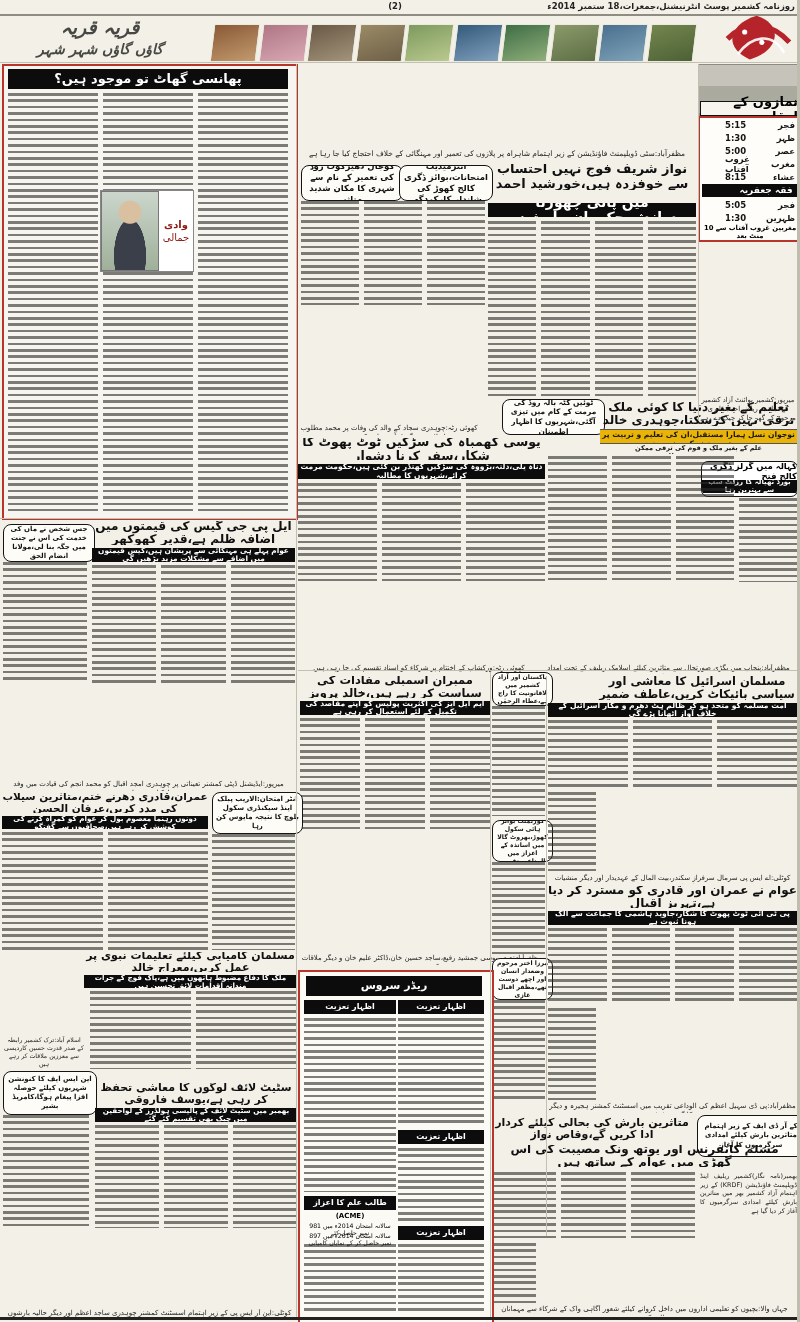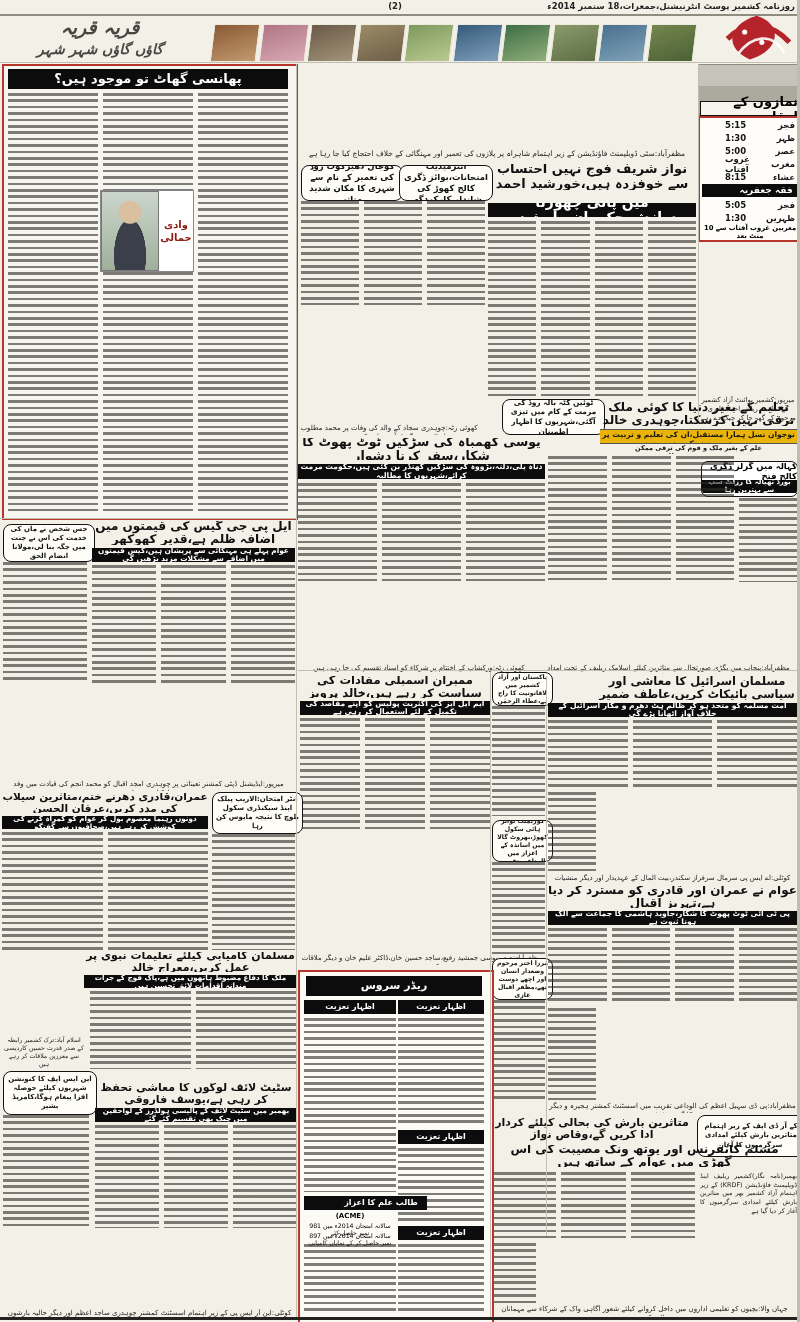--- a/index.html
+++ b/index.html
@@ -82,21 +82,21 @@
   <div class="abs redbox" style="left:2px;top:64px;width:292px;height:452px;"></div>
   <div class="abs bar" style="left:8px;top:69px;width:280px;height:20px;font-size:13px;">پھانسی گھاٹ تو موجود ہیں؟</div>
   <div class="abs cols" style="left:8px;top:93px;width:280px;height:418px;">
     <div class="sim"></div>
     <div class="sim"></div>
     <div class="sim"></div>
   </div>
   <div class="abs" style="left:100px;top:190px;width:92px;height:80px;background:#fff;border:1px solid #888;display:flex;">
     <div style="width:34px;display:flex;flex-direction:column;justify-content:center;align-items:center;gap:2px;">
       <span style="font-size:10px;font-weight:700;color:#8b1a12;">وادی</span>
-      <span style="font-size:10px;font-weight:700;color:#8b1a12;">جمالی</span>
+      <span style="font-size:10px;font-weight:400;color:#8b1a12;">جمالی</span>
     </div>
     <div class="portrait" style="flex:1;"></div>
   </div>
 
   <div class="abs photo ph-protest" style="left:298px;top:64px;width:398px;height:82px;">
     <div class="bn1"></div>
 
     <div class="bnr"></div>
   </div>
   <div class="abs caption" style="left:298px;top:149px;width:398px;height:12px;font-size:7.5px;">مظفرآباد:سٹی ڈویلپمنٹ فاؤنڈیشن کے زیر اہتمام شاہراہ پر پلازوں کی تعمیر اور مہنگائی کے خلاف احتجاج کیا جا رہا ہے</div>
@@ -280,21 +280,21 @@
   <div class="abs redbox" style="left:298px;top:970px;width:192px;height:350px;background:#fcfaf4;"></div>
   <div class="abs bar" style="left:306px;top:976px;width:176px;height:20px;font-size:11px;">ریڈر سروس</div>
   <div class="abs bar" style="left:398px;top:1000px;width:86px;height:14px;font-size:8px;">اظہار تعزیت</div>
   <div class="abs sim" style="left:398px;top:1018px;width:86px;height:108px;"></div>
   <div class="abs bar" style="left:398px;top:1130px;width:86px;height:14px;font-size:8px;">اظہار تعزیت</div>
   <div class="abs sim" style="left:398px;top:1148px;width:86px;height:74px;"></div>
   <div class="abs bar" style="left:398px;top:1226px;width:86px;height:14px;font-size:8px;">اظہار تعزیت</div>
   <div class="abs sim" style="left:398px;top:1244px;width:86px;height:70px;"></div>
   <div class="abs bar" style="left:304px;top:1000px;width:92px;height:14px;font-size:8px;">اظہار تعزیت</div>
   <div class="abs sim" style="left:304px;top:1018px;width:92px;height:174px;"></div>
-  <div class="abs bar" style="left:304px;top:1196px;width:92px;height:14px;font-size:8px;padding-left:31px;">طالب علم کا اعزاز</div>
+  <div class="abs bar" style="left:304px;top:1196px;width:92px;height:14px;font-size:8px;">طالب علم کا اعزاز</div>
   <div class="abs" style="left:304px;top:1212px;width:92px;height:9px;font-size:7px;font-weight:700;text-align:center;">(ACME)</div>
   <div class="abs" style="left:304px;top:1222px;width:92px;height:9px;font-size:6.2px;text-align:center;">سالانہ امتحان 2014ء میں 981 نمبر حاصل کئے</div>
   <div class="abs" style="left:304px;top:1232px;width:92px;height:9px;font-size:6.2px;text-align:center;">سالانہ امتحان 2014ء میں 897 نمبر حاصل کر کے نمایاں کامیابی</div>
   <div class="abs sim" style="left:304px;top:1244px;width:92px;height:70px;"></div>
 
   <div class="abs vline" style="left:296px;top:64px;height:1253px;"></div>
   <div class="abs vline" style="left:490px;top:672px;height:645px;"></div>
   <div class="abs vline" style="left:546px;top:676px;height:560px;"></div>
   <div class="abs vline" style="left:698px;top:64px;height:356px;"></div>
   <div class="abs hline" style="left:298px;top:670px;width:499px;"></div>

